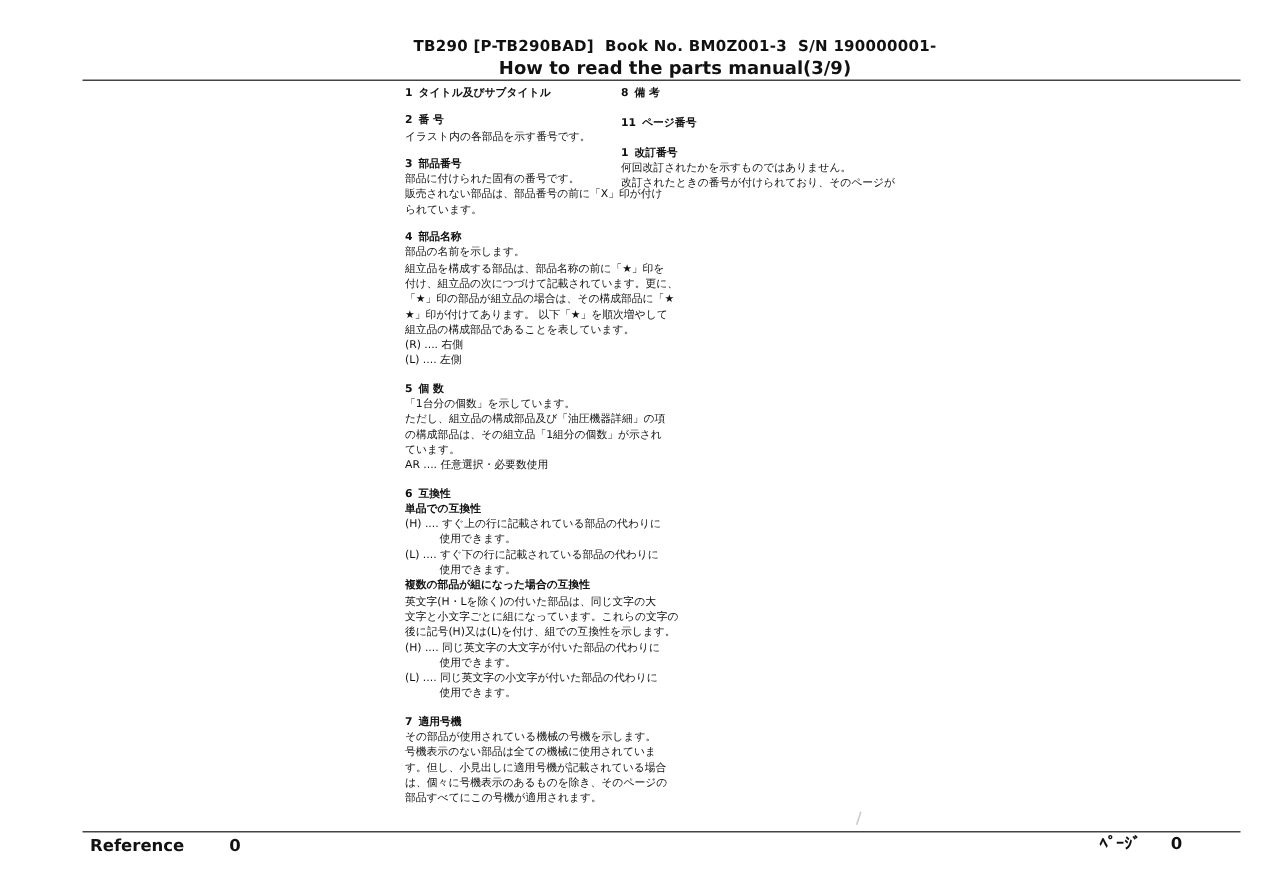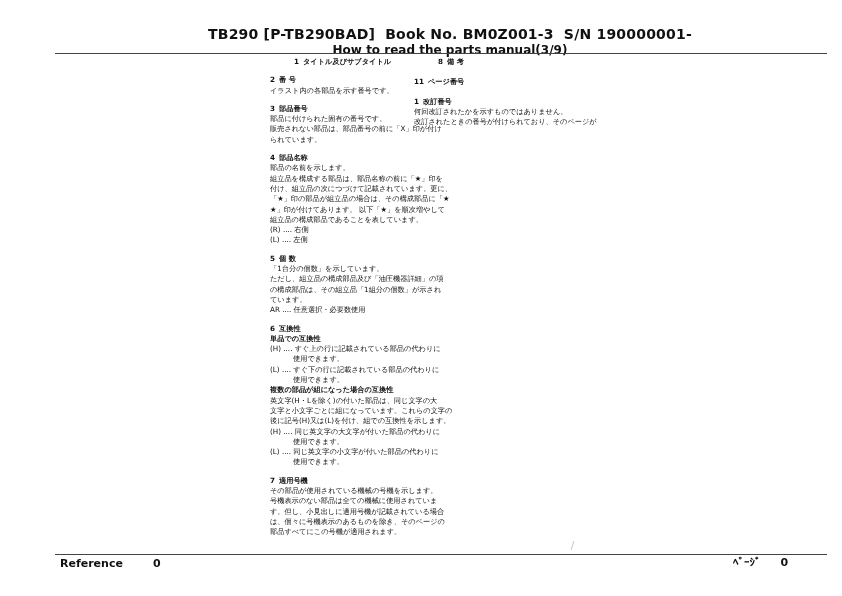--- a/index.html
+++ b/index.html
@@ -2,31 +2,31 @@
 <html><head>
 <meta charset="utf-8">
 <style>
   html, body { margin:0; padding:0; }
   body {
     width:842px; height:596px; background:#ffffff; position:relative;
     font-family:"DejaVu Sans","Liberation Sans",sans-serif;
     color:#111; overflow:hidden;
   }
   .title-block { position:absolute; left:60px; top:26px; width:780px; text-align:center; font-weight:600; }
-  .title-line1 { font-size:14px; white-space:pre; letter-spacing:0.2px;text-align:center; }
+  .title-line1 { font-size:10px; white-space:pre; letter-spacing:0.2px;text-align:center; }
   .title-line2 { font-size:12px; margin-top:1px; }
   .rule { position:absolute; height:1px; background:#444; }
   .rule-top { left:55px; top:53px; width:772px; }
   .rule-bottom { left:55px; top:554px; width:772px; }
   .col { position:absolute; top:54px; font-size:7.2px; line-height:10.3px; }
   .col-left  { left:270px; width:184px; }
   .col-right { left:414px; width:218px; }
   .section { margin-top:8px; }
   .col-right .section { margin-top:9.6px; }
-  .col .section:first-child { margin-top:3px;margin-left:24px; }
+  .col .section:first-child { margin-top:3px; }
   .heading { font-weight:bold; white-space:pre; }
   .heading .num { margin-right:4px; }
   .bline { white-space:pre; }
   .bline.b { font-weight:bold; }
   .bline.i { padding-left:23px; }
   .footer-ref { position:absolute; left:60px; top:557px; font-size:11px; font-weight:600; }
   .footer-ref .val { margin-left:30px; }
   .footer-page { position:absolute; left:733px; top:556px; font-size:11px; font-weight:600; }
   .footer-page .val { margin-left:20px; }
   .stray-mark { position:absolute; left:572px; top:541px; width:1px; height:9px; background:#9a9a9a; opacity:.55; transform:rotate(18deg); }

